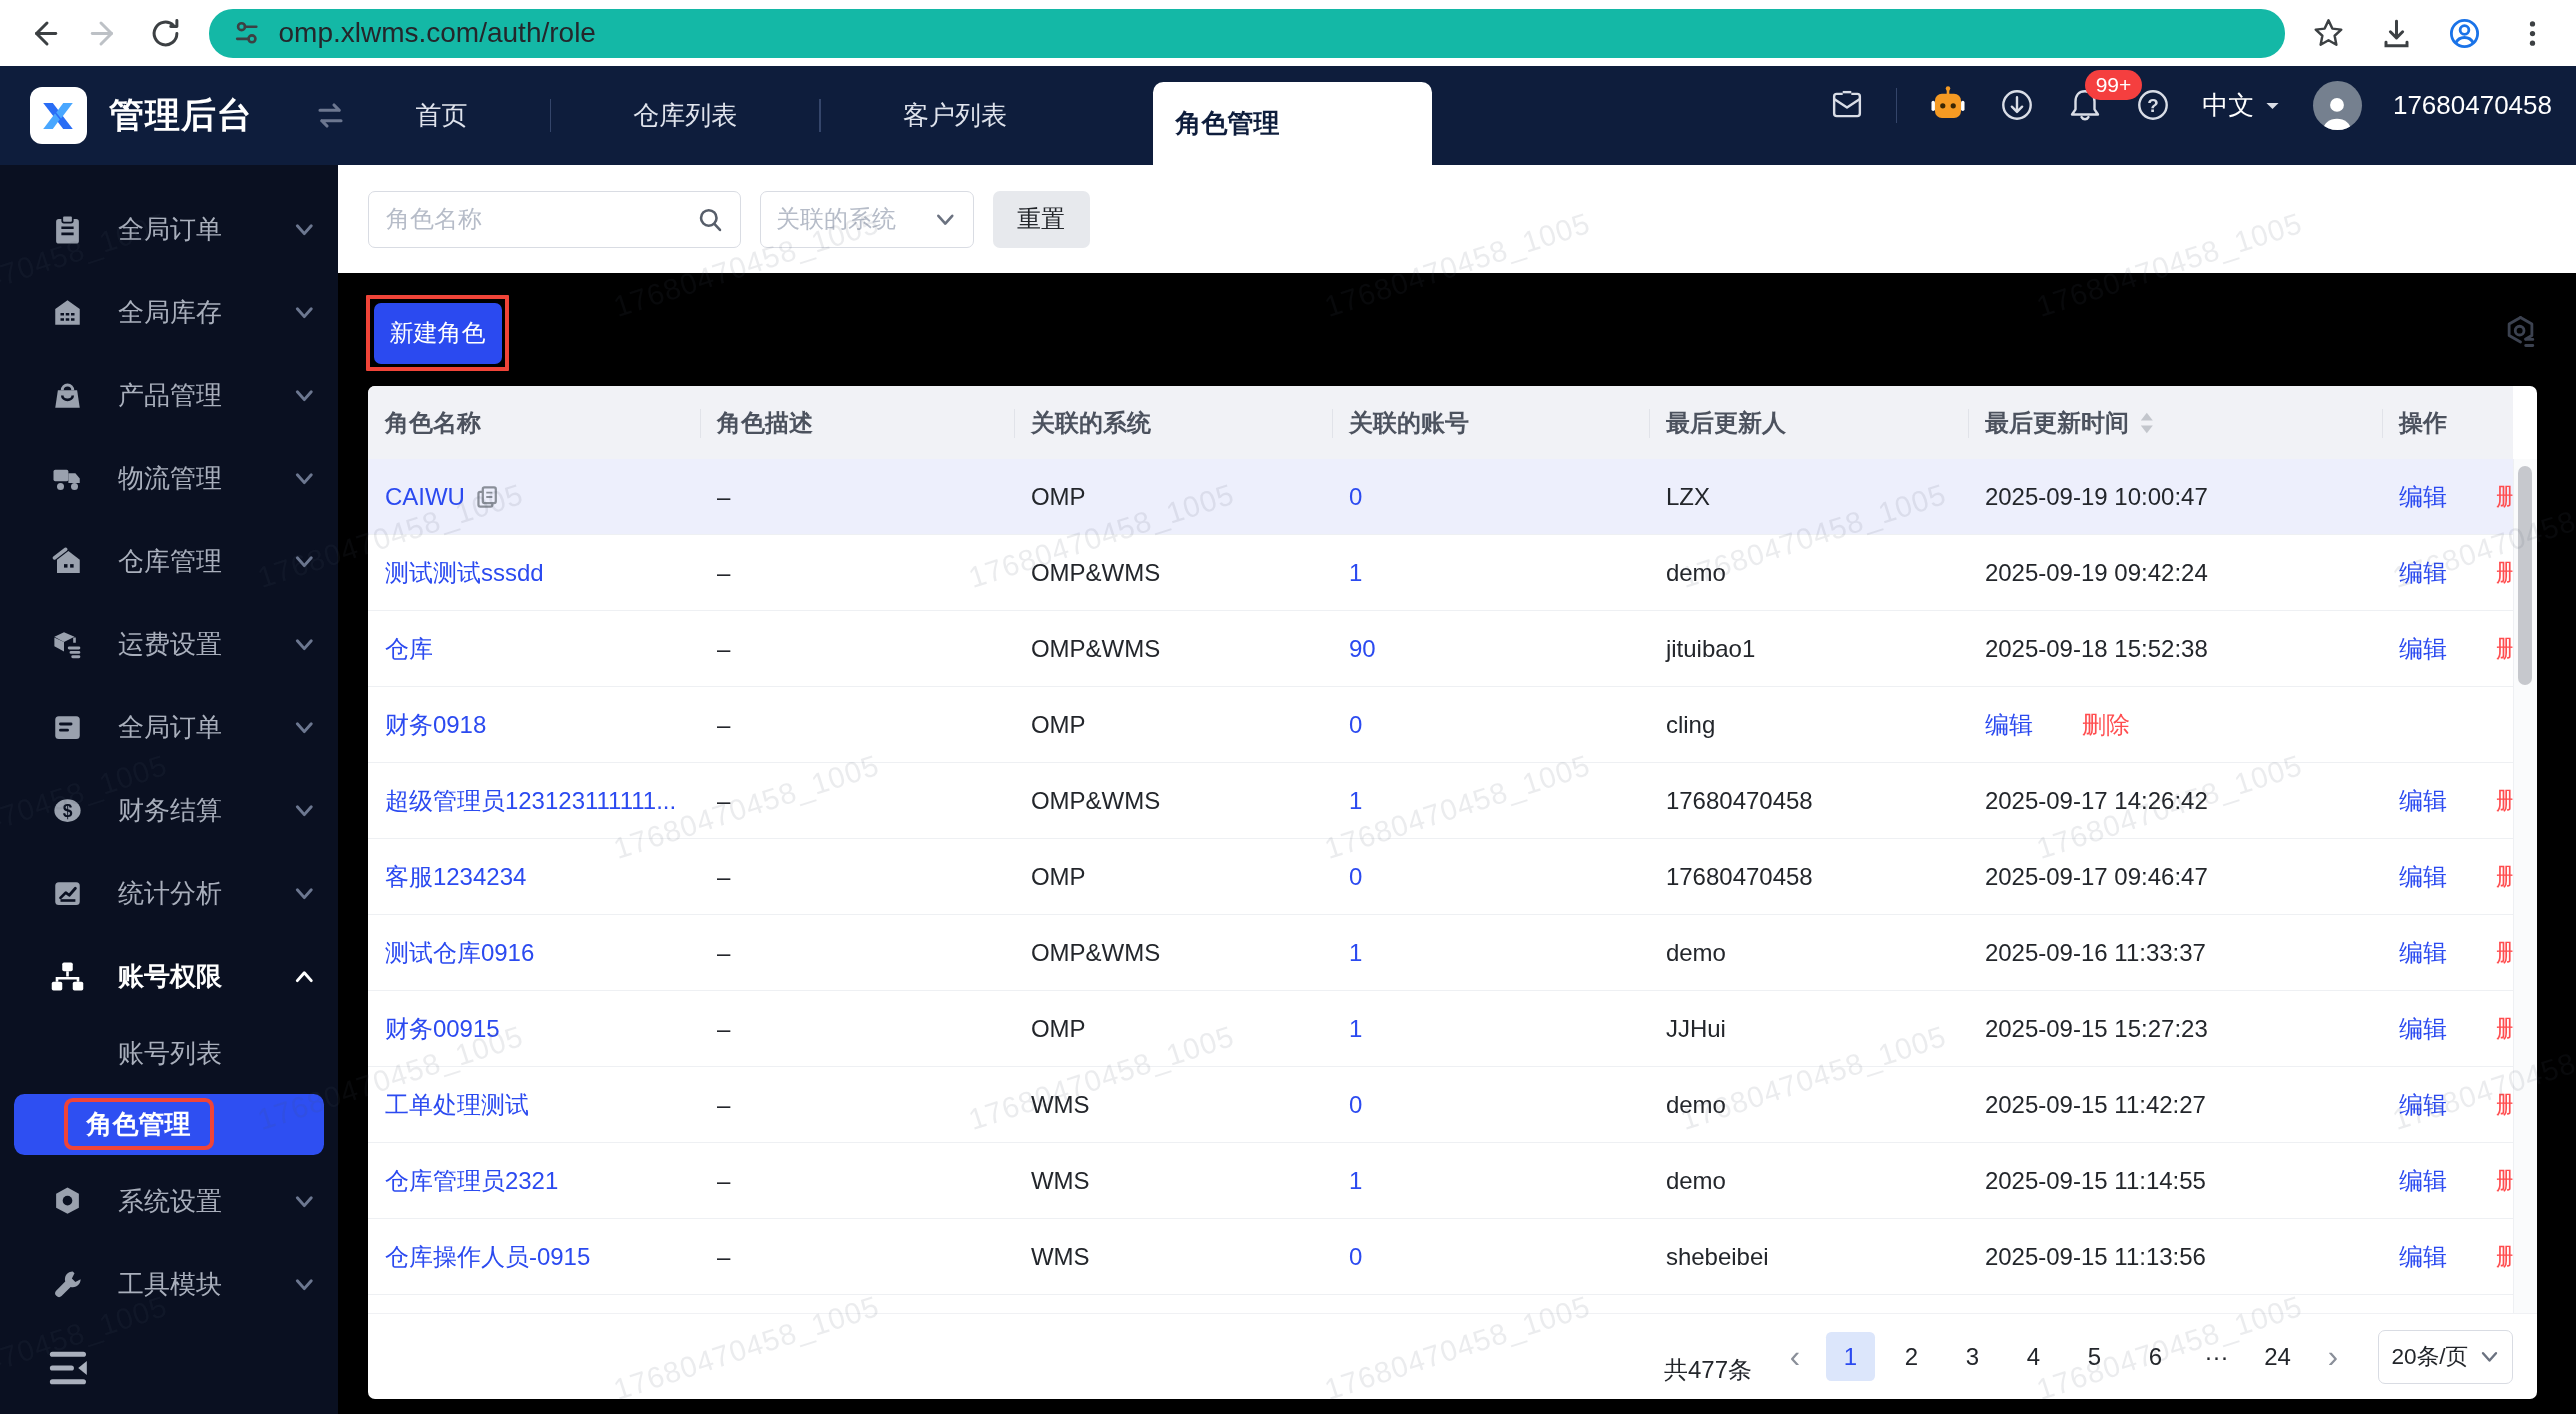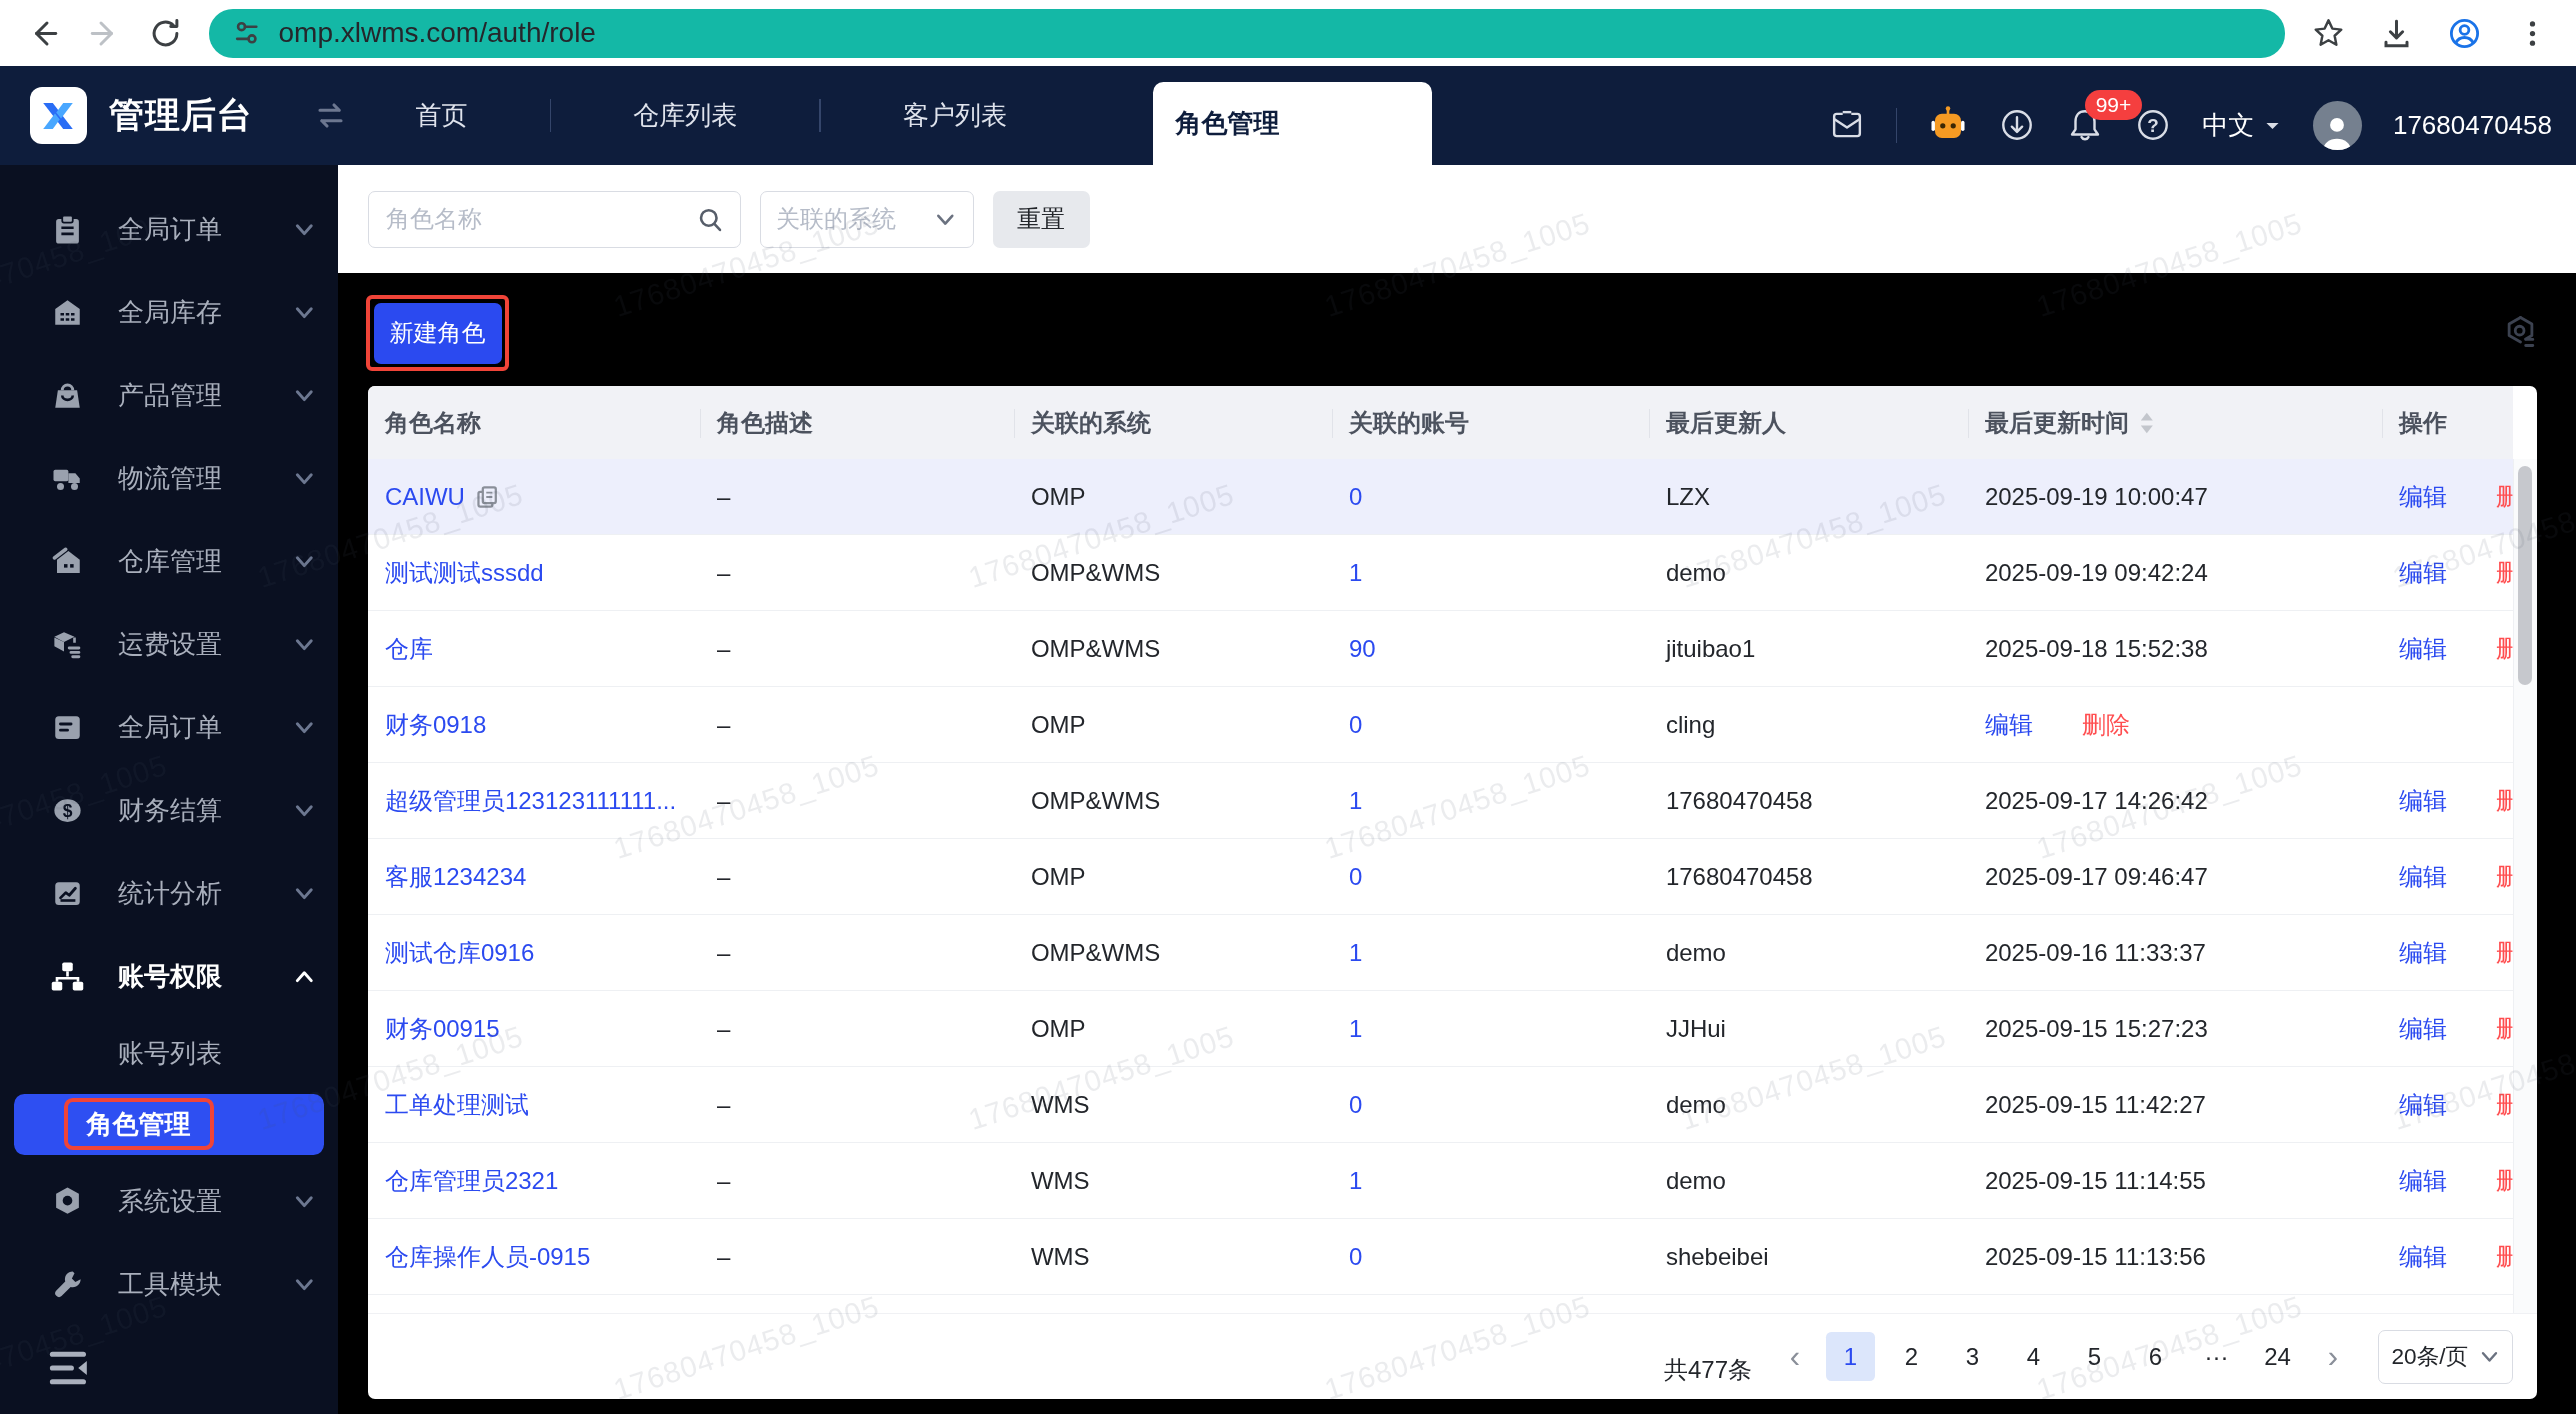--- a/index.html
+++ b/index.html
@@ -26,21 +26,21 @@
   .logo { width:57px; height:57px; background:#ffffff; border-radius:12px; display:flex;
     align-items:center; justify-content:center; }
   .brand-title { color:#ffffff; font-size:35px; font-weight:bold; letter-spacing:0.9px; }
   .swap-ico { margin-left:3.5px; }
   .top-tabs { display:flex; align-items:center; height:100%; margin-left:61px; }
   .top-tab { color:#dfe3ec; font-size:26px; padding:0 7px; cursor:pointer; white-space:nowrap; }
   .tab-sep { width:1.7px; height:33px; background:#34456a; margin:0 75px; }
   .active-tab { align-self:flex-end; height:83px; margin-left:139px; width:279px; background:#ffffff;
     border-radius:10.4px 10.4px 0 0; display:flex; align-items:center; padding-left:22.6px;
     color:#0e1d3c; font-size:26px; font-weight:bold; cursor:pointer; }
-  .header-right { position:absolute; right:24px; top:0; height:78px; display:flex; align-items:center; gap:31px;margin-top:20px; }
+  .header-right { position:absolute; right:24px; top:0; height:78px; display:flex; align-items:center; gap:31px; }
   .hdr-divider { width:1.7px; height:35px; background:#34456a; }
   .bell-wrap { position:relative; }
   .badge { position:absolute; top:-15.6px; left:19px; background:#f53f3f; color:#ffffff; font-size:21px;
     padding:1.7px 10.4px; border-radius:17.4px; line-height:26px; }
   .lang { display:flex; align-items:center; gap:8.7px; color:#ffffff; font-size:26px; cursor:pointer; }
   .avatar { width:49px; height:49px; border-radius:50%; background:#75808f; display:flex;
     align-items:flex-end; justify-content:center; overflow:hidden; }
   .username { color:#ffffff; font-size:26px; }
 
   
@@ -64,21 +64,21 @@
   .f-input { position:relative; width:373px; height:57px; border:1.7px solid #d9dce3; border-radius:7px;
     background:#fff; display:flex; align-items:center; padding:0 52px 0 17.4px; }
   .f-input .ph { color:#b6bcc8; font-size:24px; }
   .f-input .mag { position:absolute; right:14px; top:13px; }
   .f-select { width:214px; height:57px; border:1.7px solid #d9dce3; border-radius:7px; background:#fff;
     display:flex; align-items:center; justify-content:space-between; padding:0 15.6px; cursor:pointer; }
   .f-select .ph { color:#b6bcc8; font-size:24px; }
   .reset-btn { width:97px; height:57px; background:#e7e9ed; border-radius:7px; border:none;
     font-size:24px; color:#23262b; display:flex; align-items:center; justify-content:center; cursor:pointer; }
 
-  .anno-box { position:absolute; left:28px; top:130px; border:4.3px solid #f04438; border-radius:6px; padding:3.5px; }
+  .anno-box { position:absolute; left:28px; top:130px; border:4.3px solid #f04438; border-radius:1px; padding:3.5px; }
   .create-btn { width:128px; height:61px; background:#2b4af0; color:#ffffff; font-size:24px; border:none;
     border-radius:7px; display:flex; align-items:center; justify-content:center; cursor:pointer; }
   .tbl-settings { position:absolute; right:38px; top:149px; cursor:pointer; }
 
   
   .table-card { position:absolute; left:29.5px; right:39px; top:221px; height:927px; background:#ffffff;
     border-radius:7px 7px 0 0; overflow:hidden; }
   .tgrid { display:grid; grid-template-columns:332px 314px 318px 317px 319px 414px 1fr; }
   .thead { height:73px; background:#f1f2f6; margin-right:24px; }
   .th { position:relative; display:flex; align-items:center; font-size:24px; font-weight:bold;

